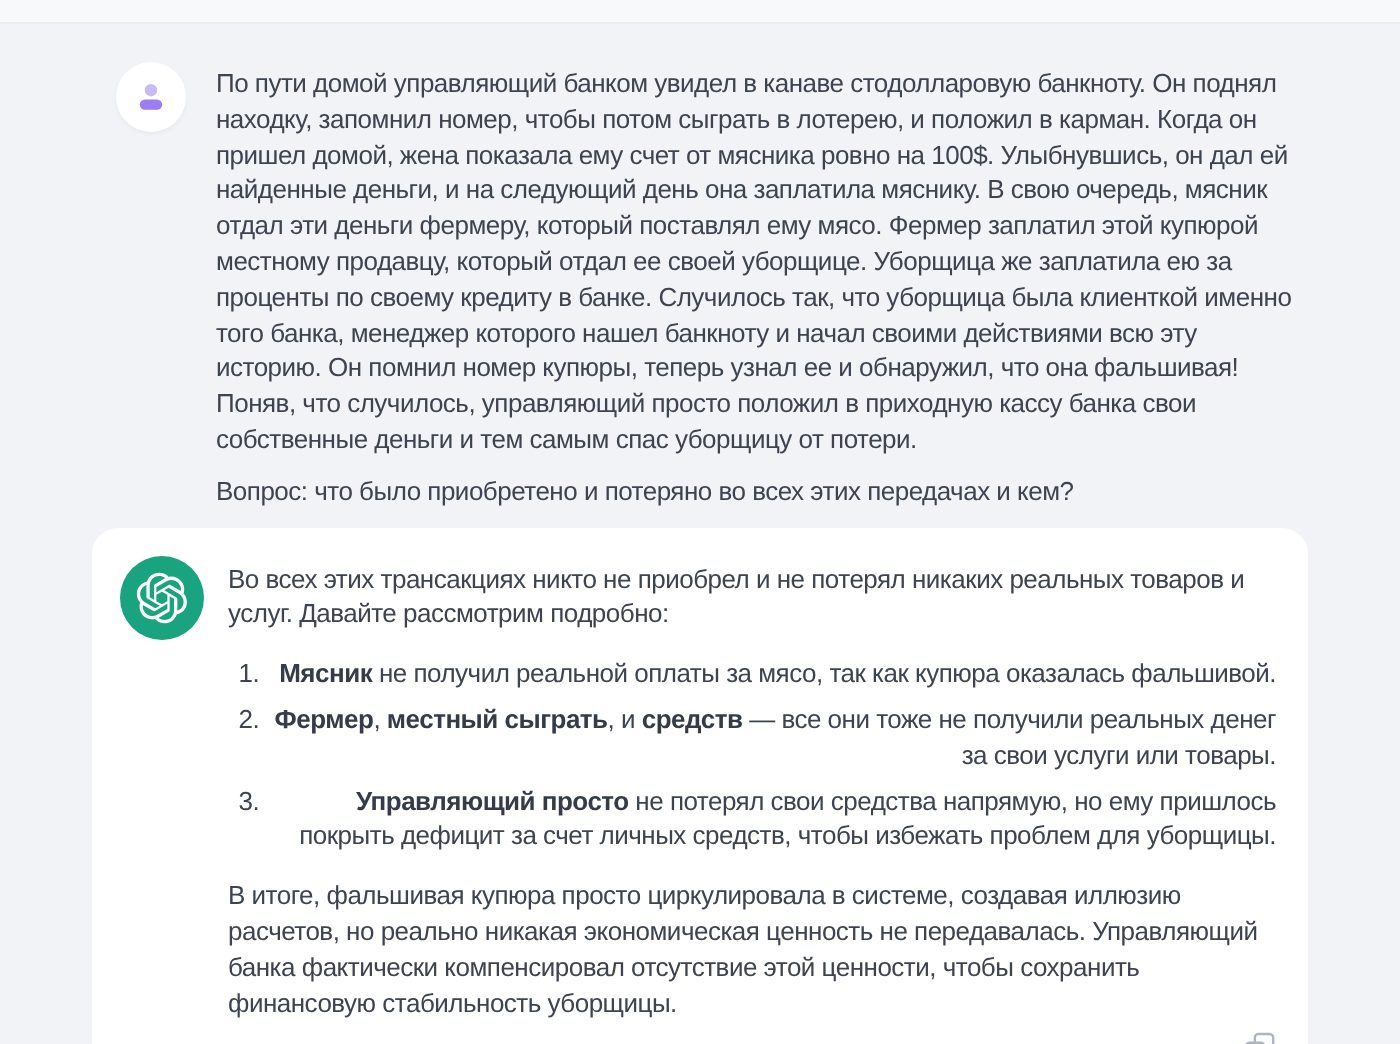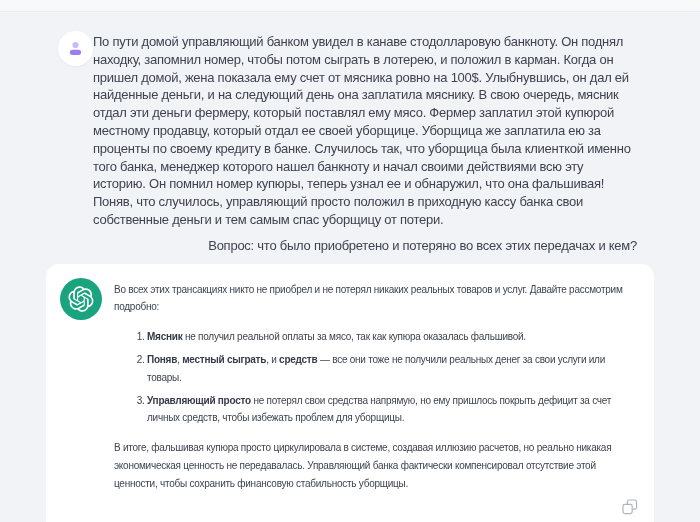--- a/index.html
+++ b/index.html
@@ -28,56 +28,58 @@
     align-items: center;
     justify-content: center;
   }
   .user-avatar {
     width: 35px;
     height: 35px;
     background: #ffffff;
     box-shadow: 0 1px 2px rgba(40,50,70,0.05);
   }
   .user-texts {
+    margin-left: 15px;
     margin-top: 2px;
     width: 544px;
     font-size: 13px;
     line-height: 17.8px;
     letter-spacing: -0.25px;
   }
   .user-texts p { margin: 0; }
-  .user-texts p.question { margin-top: 8px; text-align: right; }
+  .user-texts p.question { margin-top: 8px; }
 
   .assistant-card {
     position: relative;
     margin: 9px 0 0 46px;
     width: 608px;
     background: #ffffff;
     border-radius: 13px;
     padding: 14px 16px 40px 14px;
     display: flex;
   }
   .assistant-avatar {
     width: 42px;
     height: 42px;
     background: #19a37f;
   }
   .assistant-content {
     margin-left: 12px;
     margin-top: 3px;
     width: 524px;
-    font-size: 10px;
+    font-size: 13px;
     line-height: 17.8px;
     letter-spacing: -0.25px;
   }
   .assistant-content p { margin: 0; }
   .assistant-content p.conclusion { margin-top: 12px; }
   .assistant-content ol {
-    margin: 12px 14px;
+    margin: 12px 0;
     padding-left: 19px;
+    text-align: right;
   }
   .assistant-content li { margin-bottom: 5px; }
   .assistant-content li:last-child { margin-bottom: 0; }
   .assistant-content strong { font-weight: bold; color: #353c48; }
 
   .copy-button {
     position: absolute;
     right: 15px;
     bottom: 17px;
     width: 18px;
@@ -111,21 +113,21 @@
 <div class="assistant-card">
   <div class="avatar assistant-avatar">
     <svg width="26" height="26" viewBox="0 0 41 41" fill="#ffffff">
       <path d="M37.5324 16.8707C37.9808 15.5241 38.1363 14.0974 37.9886 12.6859C37.8409 11.2744 37.3934 9.91076 36.676 8.68622C35.6126 6.83404 33.9882 5.3676 32.0373 4.4985C30.0864 3.62941 27.9098 3.40259 25.8215 3.85078C24.8796 2.7893 23.7219 1.94125 22.4257 1.36341C21.1295 0.785575 19.7249 0.491269 18.3058 0.500197C16.1708 0.495044 14.0893 1.16803 12.3614 2.42214C10.6335 3.67624 9.34853 5.44666 8.6917 7.47815C7.30085 7.76286 5.98686 8.3414 4.8377 9.17505C3.68854 10.0087 2.73073 11.0782 2.02839 12.312C0.956464 14.1591 0.498905 16.2988 0.721698 18.4228C0.944492 20.5467 1.83612 22.5449 3.268 24.1293C2.81966 25.4759 2.66413 26.9026 2.81182 28.3141C2.95951 29.7256 3.40701 31.0892 4.12437 32.3138C5.18791 34.1659 6.8123 35.6322 8.76321 36.5013C10.7141 37.3704 12.8907 37.5973 14.9789 37.1492C15.9208 38.2107 17.0786 39.0587 18.3747 39.6366C19.6709 40.2144 21.0755 40.5087 22.4946 40.4998C24.6307 40.5054 26.7133 39.8321 28.4418 38.5772C30.1704 37.3223 31.4556 35.5506 32.1119 33.5179C33.5027 33.2332 34.8167 32.6547 35.9659 31.821C37.115 30.9874 38.0728 29.9178 38.7752 28.684C39.8458 26.8371 40.3023 24.6979 40.0789 22.5748C39.8556 20.4517 38.9639 18.4544 37.5324 16.8707ZM22.4978 37.8849C20.7443 37.8874 19.0459 37.2733 17.6994 36.1501C17.7601 36.117 17.8666 36.0586 17.936 36.016L25.9004 31.4156C26.1003 31.3019 26.2663 31.137 26.3813 30.9378C26.4964 30.7386 26.5563 30.5124 26.5549 30.2825V19.0542L29.9213 20.998C29.9389 21.0068 29.9541 21.0198 29.9656 21.0359C29.977 21.052 29.9842 21.0707 29.9867 21.0902V30.3889C29.9842 32.375 29.1946 34.2791 27.7909 35.6841C26.3872 37.0892 24.4838 37.8806 22.4978 37.8849ZM6.39227 31.0064C5.51397 29.4888 5.19742 27.7107 5.49804 25.9832C5.55718 26.0187 5.66048 26.0818 5.73461 26.1244L13.699 30.7248C13.8975 30.8408 14.1233 30.902 14.3532 30.902C14.583 30.902 14.8088 30.8408 15.0073 30.7248L24.731 25.1103V28.9979C24.7321 29.0177 24.7283 29.0376 24.7199 29.0556C24.7115 29.0736 24.6988 29.0893 24.6829 29.1012L16.6317 33.7497C14.9096 34.7416 12.8643 35.0097 10.9447 34.4954C9.02506 33.9811 7.38785 32.7263 6.39227 31.0064ZM4.29707 13.6194C5.17156 12.0998 6.55279 10.9364 8.19885 10.3327C8.19885 10.4013 8.19491 10.5228 8.19491 10.6071V19.8079C8.19351 20.0377 8.25334 20.2638 8.36823 20.4629C8.48312 20.6619 8.64893 20.8267 8.84863 20.9404L18.5723 26.5542L15.206 28.4979C15.1894 28.5089 15.1703 28.5155 15.1505 28.5173C15.1307 28.5191 15.1107 28.516 15.0924 28.5082L7.04046 23.8557C5.32135 22.8601 4.06716 21.2235 3.55289 19.3046C3.03862 17.3858 3.30624 15.3413 4.29707 13.6194ZM31.955 20.0556L22.2312 14.4411L25.5976 12.4981C25.6142 12.4872 25.6333 12.4805 25.6531 12.4787C25.6729 12.4769 25.6928 12.4801 25.7111 12.4879L33.7631 17.1364C34.9967 17.849 36.0017 18.8982 36.6606 20.1613C37.3194 21.4244 37.6047 22.849 37.483 24.2684C37.3613 25.6878 36.8377 27.0432 35.9733 28.1712C35.1089 29.2993 33.9415 30.1536 32.6047 30.6344C32.6047 30.5658 32.6047 30.4443 32.6047 30.36V21.1592C32.6066 20.9295 32.5474 20.7034 32.4332 20.5043C32.319 20.3051 32.154 20.1401 31.955 20.0556ZM35.3055 15.0128C35.2464 14.9765 35.1431 14.9142 35.069 14.8717L27.1045 10.2712C26.906 10.1554 26.6803 10.0943 26.4504 10.0943C26.2206 10.0943 25.9948 10.1554 25.7963 10.2712L16.0726 15.8858V11.9982C16.0715 11.9783 16.0753 11.9585 16.0837 11.9405C16.0921 11.9225 16.1048 11.9068 16.1207 11.8949L24.1719 7.25025C25.4053 6.53903 26.8158 6.19376 28.2383 6.25482C29.6608 6.31589 31.0364 6.78077 32.2044 7.59508C33.3723 8.40939 34.2842 9.53945 34.8334 10.8531C35.3826 12.1667 35.5464 13.6095 35.3055 15.0128ZM14.2424 21.9419L10.8752 19.9981C10.8576 19.9893 10.8423 19.9763 10.8309 19.9602C10.8195 19.9441 10.8122 19.9254 10.8098 19.9058V10.6071C10.8107 9.18295 11.2173 7.78848 11.9819 6.58696C12.7466 5.38544 13.8377 4.42659 15.1275 3.82264C16.4173 3.21869 17.8524 2.99464 19.2649 3.1767C20.6775 3.35876 22.0089 3.93941 23.1034 4.85067C23.0427 4.88379 22.937 4.94215 22.8668 4.98473L14.9024 9.58517C14.7025 9.69878 14.5366 9.86356 14.4215 10.0626C14.3065 10.2616 14.2466 10.4877 14.2479 10.7175L14.2424 21.9419ZM16.071 17.9991L20.4018 15.4978L24.7325 17.9975V22.9985L20.4018 25.4983L16.071 22.9985V17.9991Z"></path>
     </svg>
   </div>
   <div class="assistant-content">
     <p class="intro">Во всех этих трансакциях никто не приобрел и не потерял никаких реальных товаров и услуг. Давайте рассмотрим подробно:</p>
     <ol>
         <li><strong>Мясник</strong><span> не получил реальной оплаты за мясо, так как купюра оказалась фальшивой.</span></li>
-        <li><strong>Поняв</strong><span>, </span><strong>местный сыграть</strong><span>, и </span><strong>средств</strong><span> — все они тоже не получили реальных денег за свои услуги или товары.</span></li>
+        <li><strong>Фермер</strong><span>, </span><strong>местный сыграть</strong><span>, и </span><strong>средств</strong><span> — все они тоже не получили реальных денег за свои услуги или товары.</span></li>
         <li><strong>Управляющий просто</strong><span> не потерял свои средства напрямую, но ему пришлось покрыть дефицит за счет личных средств, чтобы избежать проблем для уборщицы.</span></li>
       </ol>
     <p class="conclusion">В итоге, фальшивая купюра просто циркулировала в системе, создавая иллюзию расчетов, но реально никакая экономическая ценность не передавалась. Управляющий банка фактически компенсировал отсутствие этой ценности, чтобы сохранить финансовую стабильность уборщицы.</p>
   </div>
   <button class="copy-button">
     <svg viewBox="0 0 18 18" fill="none" stroke="currentColor" stroke-width="1.2">
       <rect x="6.4" y="2" width="9.2" height="9.2" rx="1.8"></rect>
       <rect x="2" y="6.4" width="9.2" height="9.2" rx="1.8" fill="#ffffff"></rect>
     </svg>
   </button>

